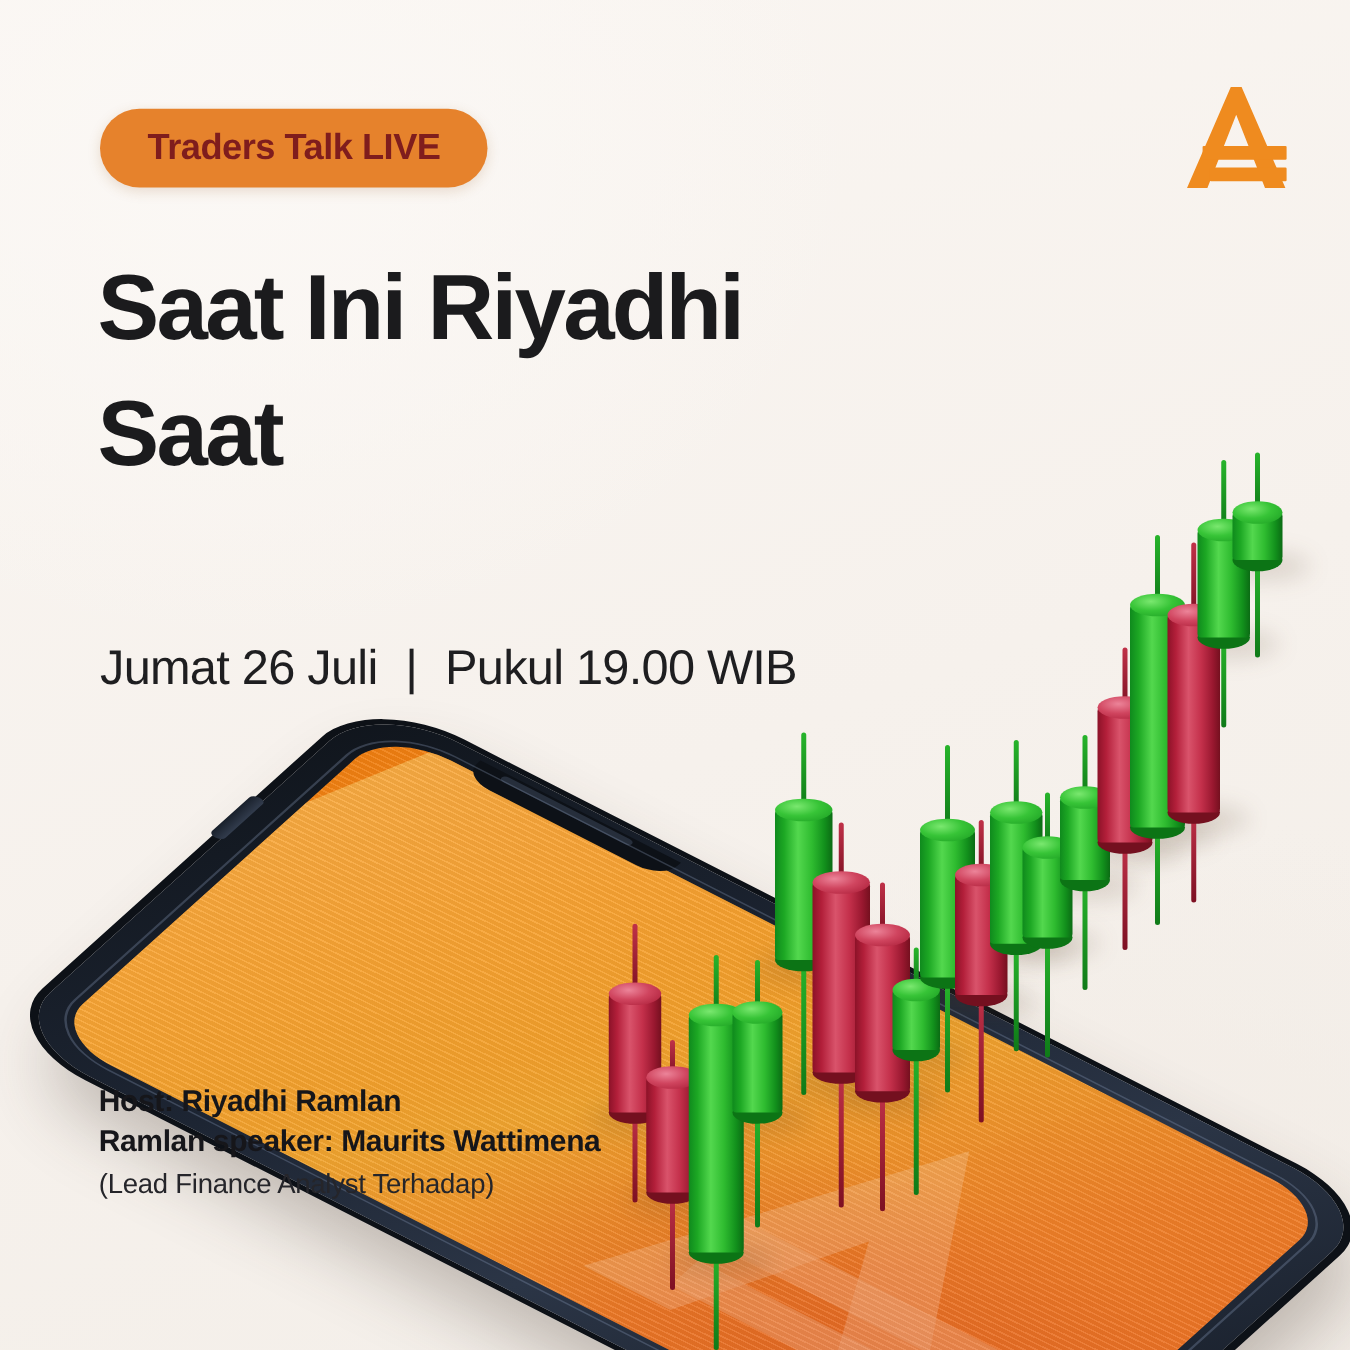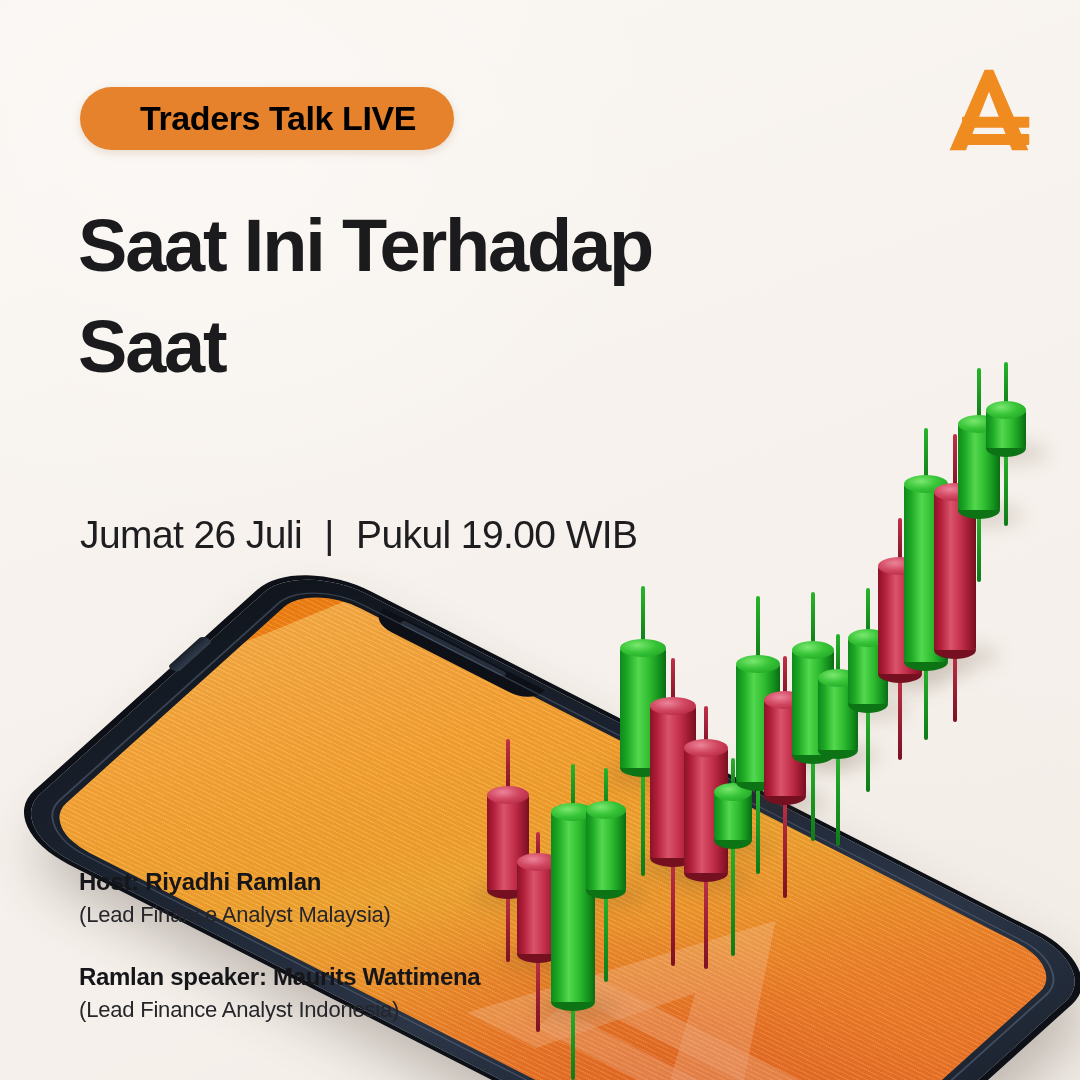--- a/index.html
+++ b/index.html
@@ -33,26 +33,25 @@
     top: 87px;
     height: 63px;
     padding: 0 38px;
     display: flex;
     align-items: center;
     border-radius: 34px;
     background: #e6822c;
     box-shadow: 0 3px 10px rgba(150, 90, 25, 0.18);
   }
   .badge-text {
-    color: #000000;
-    font-size: 34px;
+    color: #7f1d1d;
+    font-size: 29px;
     font-weight: 700;
     letter-spacing: -0.4px;
     white-space: nowrap;
-    margin-left: 22px;
   }
 
   
   .logo {
     position: absolute;
     right: 44px;
     top: 62px;
     width: 96px;
     height: 96px;
   }
@@ -89,21 +88,21 @@
   }
 
   
   .credits {
     position: absolute;
     left: 79px;
     top: 866px;
     width: 520px;
     z-index: 40;
   }
-  .credit-block { margin-bottom: 30px; }
+  .credit-block { }
   .credit-block:last-child { margin-bottom: 0; }
   .credit-name {
     color: #16161a;
     font-size: 24px;
     font-weight: 700;
     letter-spacing: -0.3px;
     line-height: 1.34;
     white-space: nowrap;
   }
   .credit-role {
@@ -471,34 +470,33 @@
 
   <svg class="logo" viewBox="0 0 100 100">
     <g fill="#ef8b1f">
       <path d="M46.5 8 L55.5 8 L92 92 L75 92 L51 31 L27 92 L10 92 Z"></path>
       <rect x="23" y="57" width="70" height="11.5" rx="1"></rect>
       <rect x="29" y="75" width="64" height="11.5" rx="1"></rect>
     </g>
   </svg>
 
   <div class="headline">
-    <span class="hl-line">Saat Ini Terhadap</span>
+    <span class="hl-line">Saat Ini Riyadhi</span>
     <span class="hl-line">Saat</span>
   </div>
 
   <div class="schedule">
     <span>Jumat 26 Juli</span>
     <span class="sep">|</span>
     <span>Pukul 19.00 WIB</span>
   </div>
 
   <div class="credits">
     <div class="credit-block">
       <div class="credit-name">Host: Riyadhi Ramlan</div>
-      <div class="credit-role">(Lead Finance Analyst Malaysia)</div>
     </div>
     <div class="credit-block">
       <div class="credit-name">Ramlan speaker: Maurits Wattimena</div>
-      <div class="credit-role">(Lead Finance Analyst Indonesia)</div>
+      <div class="credit-role">(Lead Finance Analyst Terhadap)</div>
     </div>
   </div>
 
 </div>
 
 </body></html>

